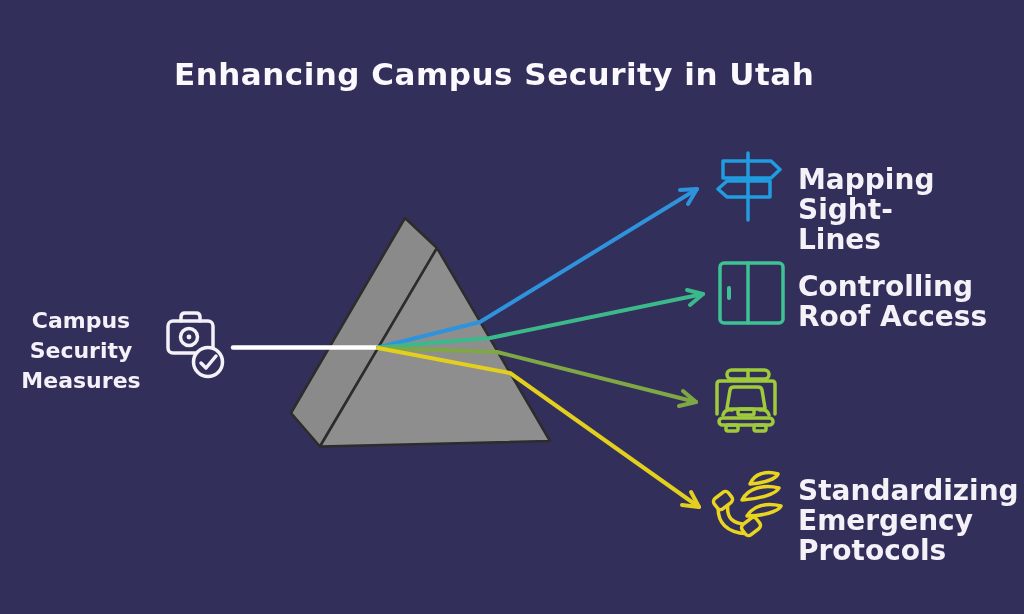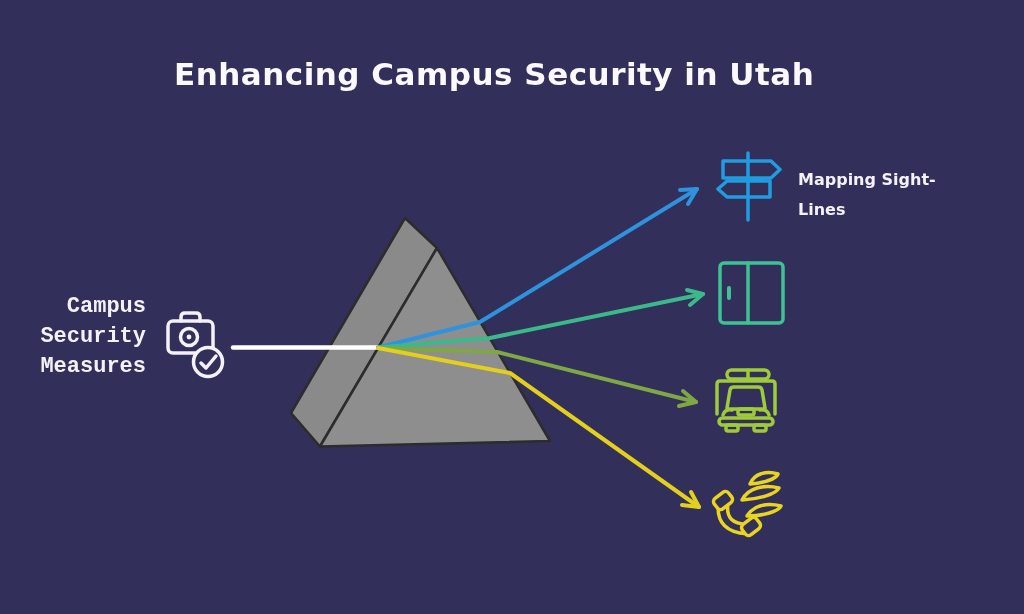--- a/index.html
+++ b/index.html
@@ -8,28 +8,27 @@
     background:#322f5a;
     font-family:"DejaVu Sans","Liberation Sans",sans-serif;
     color:#f5f1f9;
   }
   .title{
     position:absolute;top:56px;left:174px;width:600px;
     text-align:center;font-size:31px;font-weight:bold;
     letter-spacing:.5px;white-space:nowrap;color:#fbf9fd;
   }
   .source-label{
-    position:absolute;top:292px;left:16px;width:130px;
-    text-align:right;font-size:22px;font-weight:bold;line-height:30px;
+    position:absolute;top:306px;left:16px;width:130px;
+    text-align:center;font-size:22px;font-weight:bold;line-height:30px;
     white-space:pre-line;
-    font-family:Liberation Mono, monospace;
   }
   .item-label{
     position:absolute;left:798px;width:215px;
-    font-size:16px;font-weight:bold;line-height:30px;
+    font-size:28px;font-weight:bold;line-height:30px;
     white-space:pre-line;
   }
   .abs{position:absolute;}
   svg{display:block;overflow:visible;}
 </style>
 </head>
 <body>
 
 <div class="canvas">
 
@@ -90,20 +89,22 @@
   <div class="item-label" style="top:165px">Mapping Sight-
 Lines</div>
 
   <svg class="abs" style="top:258px;left:714px" width="72" height="72" viewBox="0 0 72 72">
     <g fill="none" stroke-width="3.5" stroke-linecap="round" stroke-linejoin="round" stroke="#3ec294">
       <rect x="6" y="5" width="63" height="60" rx="4"></rect>
       <line x1="34" y1="5" x2="34" y2="65"></line>
       <line x1="15" y1="30" x2="15" y2="40" stroke-width="4"></line>
     </g>
   </svg>
+  <div class="item-label" style="top:272px">Controlling
+Roof Access</div>
 
   <svg class="abs" style="top:364px;left:710px" width="72" height="72" viewBox="0 0 72 72">
     <g fill="none" stroke-width="3.5" stroke-linecap="round" stroke-linejoin="round" stroke="#9fcb3a">
       <rect x="17" y="6" width="42" height="9" rx="4.5"></rect>
       <line x1="38" y1="6" x2="38" y2="15"></line>
       <path d="M7,50 V20 Q7,17 10,17 H62 Q65,17 65,20 V50"></path>
       <path d="M17,44 L20,26 Q20.5,23 24,23 H48 Q51.5,23 52,26 L55,44 Q55,45 53,45 H19 Q17,45 17,44 Z"></path>
       <rect x="28" y="45" width="16" height="6" rx="2"></rect>
       <path d="M13,51 Q15,45 22,46"></path>
       <path d="M59,51 Q57,45 50,46"></path>
@@ -122,14 +123,17 @@
         <rect x="10" y="28" width="18" height="13" rx="4" transform="rotate(-38 19 34.5)"></rect>
         <rect x="38" y="54" width="18" height="13" rx="4" transform="rotate(-38 47 60.5)"></rect>
       </g>
       <g fill="none" stroke-width="3.5" stroke="#e9d41f">
         <path d="M46,18 C50,8 62,4 74,8 C72,13 60,17 46,18 Z"></path>
         <path d="M38,34 C44,22 60,18 75,22 C72,28 56,33 38,34 Z"></path>
         <path d="M43,50 C49,40 62,36 77,40 C74,46 58,50 43,50 Z"></path>
       </g>
     </g>
   </svg>
+  <div class="item-label" style="top:476px">Standardizing
+Emergency
+Protocols</div>
 
 </div>
 
 </body></html>

